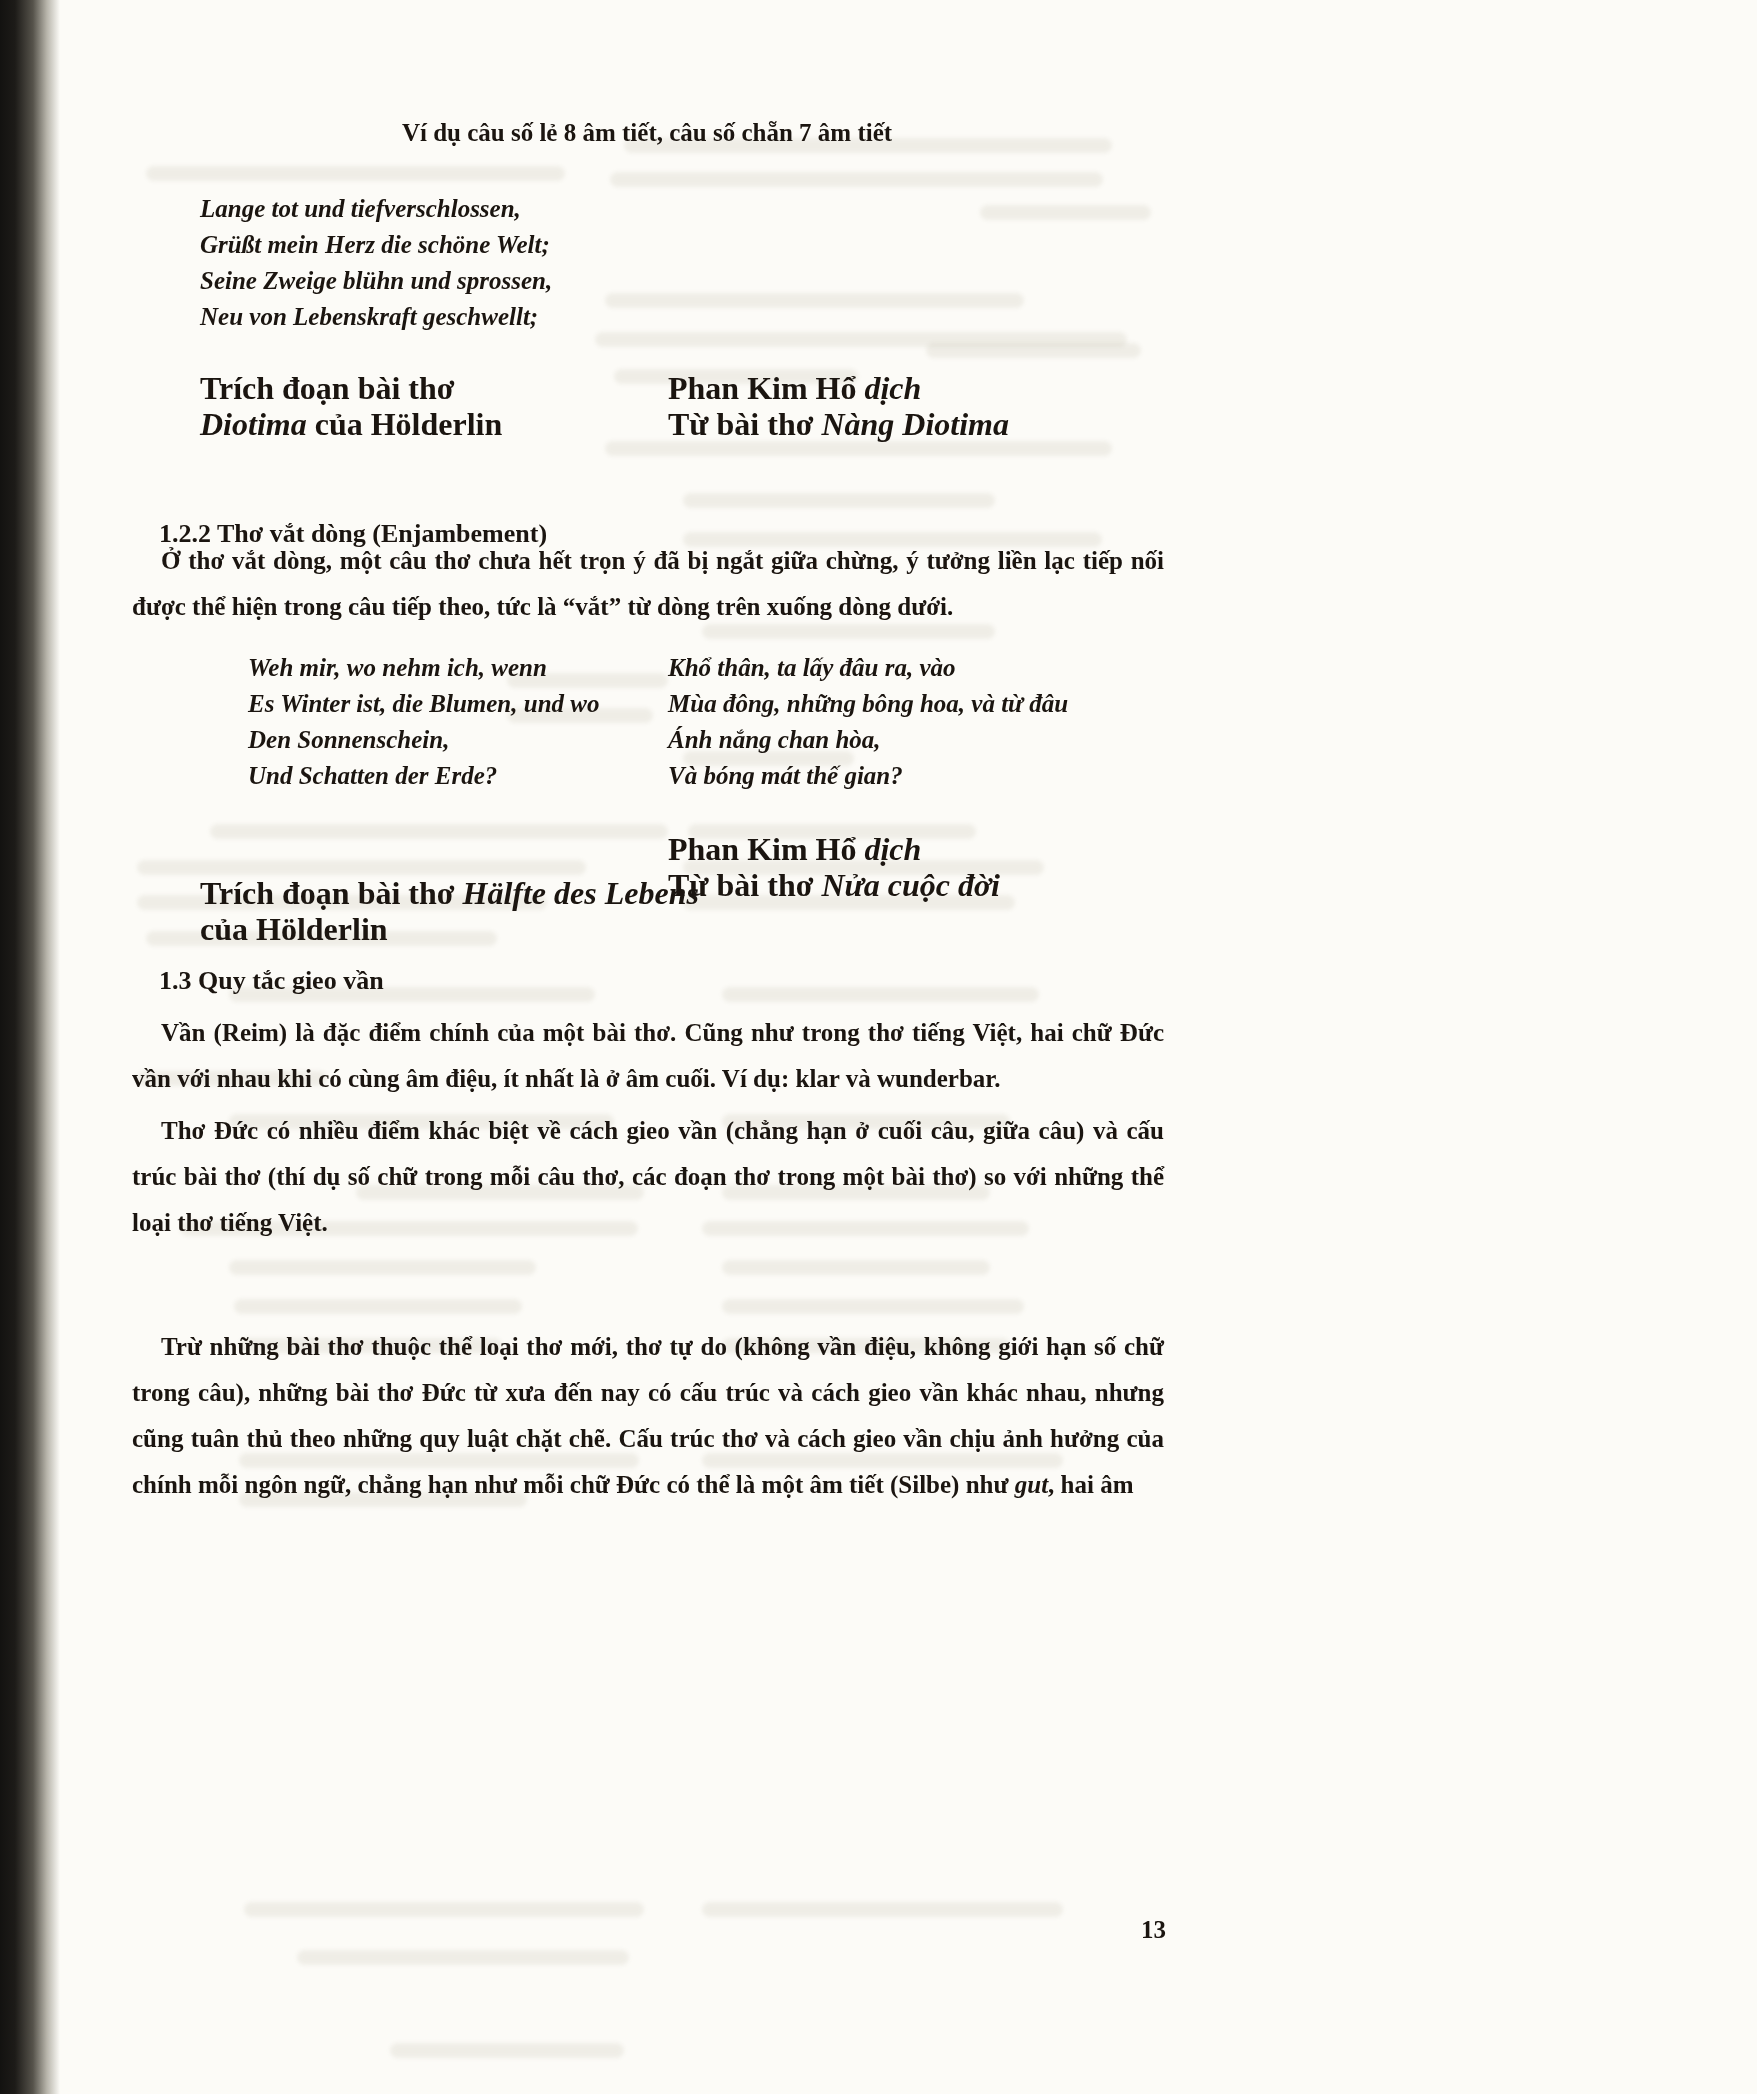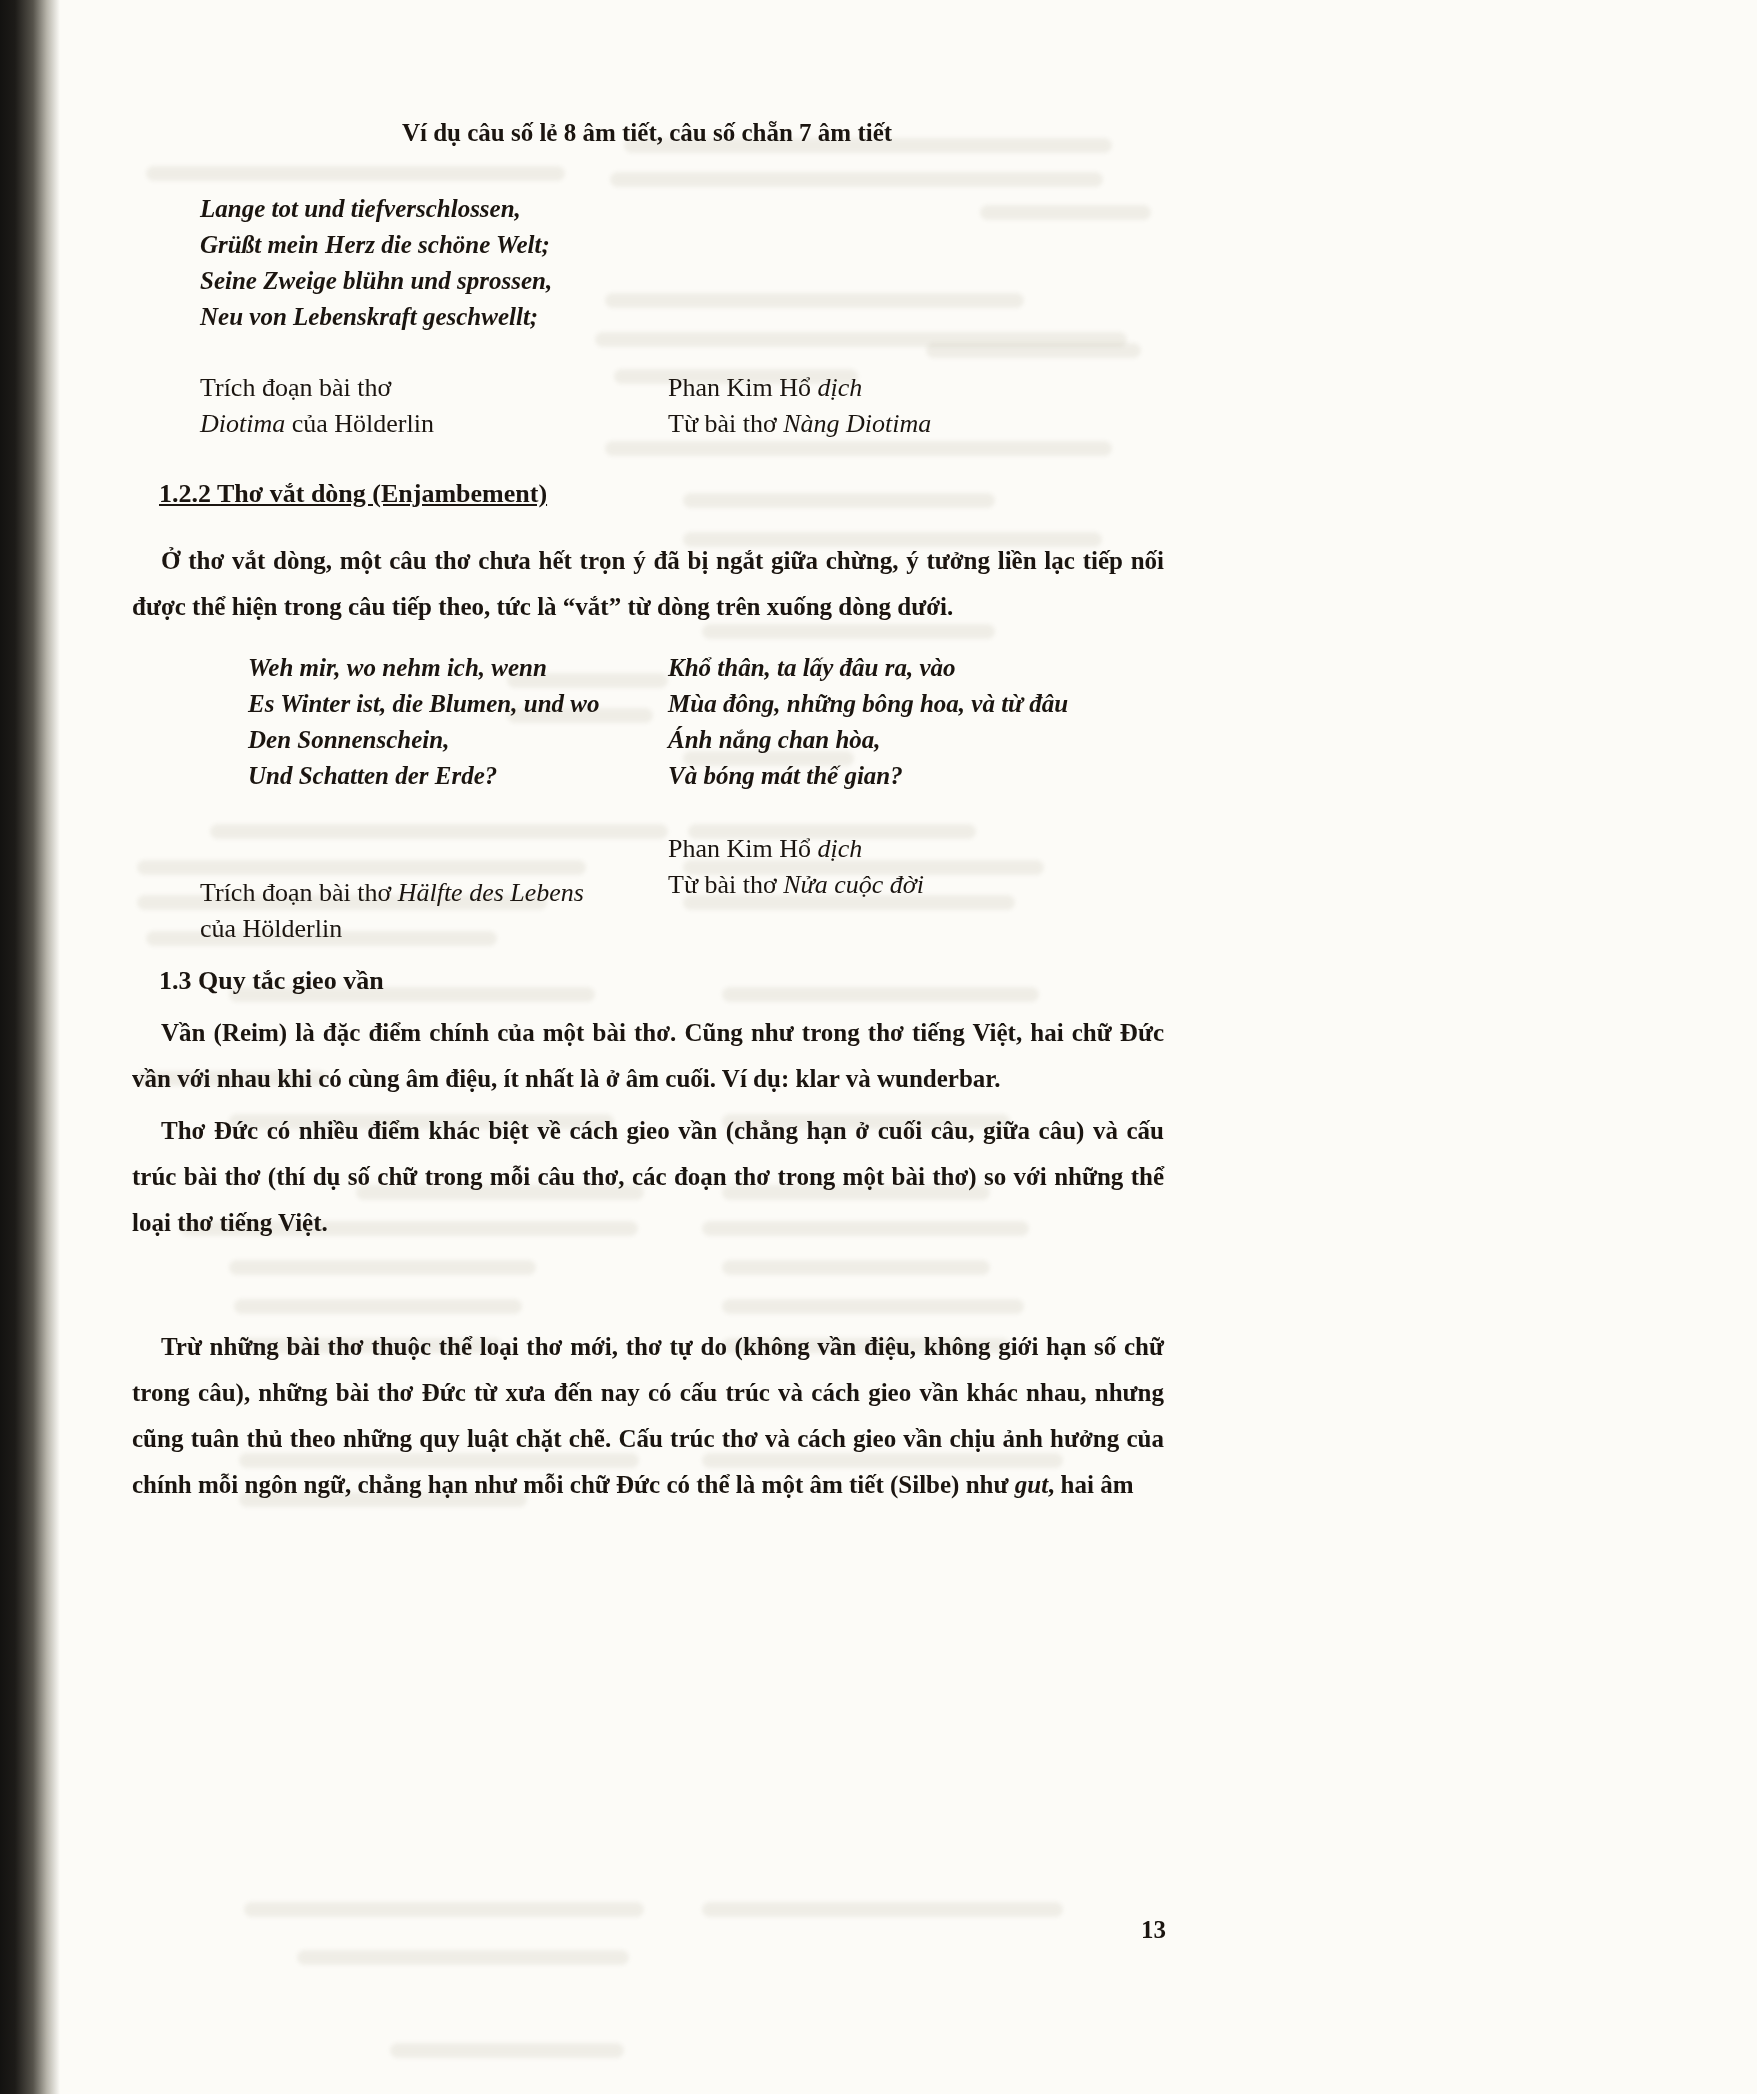--- a/index.html
+++ b/index.html
@@ -25,21 +25,21 @@
     font-weight:700;font-size:25px;line-height:1.25;
   }
   .poem-col{
     position:absolute;
     font-weight:700;font-style:italic;
     font-size:25px;line-height:36px;
     white-space:nowrap;
   }
   .attr{
     position:absolute;
-    font-weight:400;font-size:26px;line-height:36px;
+    font-weight:700;font-size:32px;line-height:36px;
     white-space:nowrap;
   }
   .heading{
     position:absolute;left:159px;
     font-weight:700;font-size:26px;line-height:1.2;
     white-space:nowrap;
   }
   .para{
     position:absolute;left:132px;width:1032px;margin:0;
     font-weight:700;font-size:25px;line-height:46px;
@@ -118,21 +118,21 @@
 
   <div class="attr" style="left:200px;top:370px;">
     <div><span>Trích đoạn bài thơ</span></div>
     <div><span class="it">Diotima</span><span> của Hölderlin</span></div>
   </div>
   <div class="attr" style="left:668px;top:370px;">
     <div><span>Phan Kim Hổ </span><span class="it">dịch</span></div>
     <div><span>Từ bài thơ </span><span class="it">Nàng Diotima</span></div>
   </div>
 
-  <div class="heading" style="top:478px;text-decoration:underline;">1.2.2 Thơ vắt dòng (Enjambement)</div>
+  <div class="heading" style="top:518px;">1.2.2 Thơ vắt dòng (Enjambement)</div>
   <p class="para" style="top:538px;">Ở thơ vắt dòng, một câu thơ chưa hết trọn ý đã bị ngắt giữa chừng, ý tưởng liền lạc tiếp nối được thể hiện trong câu tiếp theo, tức là “vắt” từ dòng trên xuống dòng dưới.</p>
 
   <div class="poem-col" style="left:200px;top:650px;margin-left:48px;">
     <div>Weh mir, wo nehm ich, wenn</div>
     <div>Es Winter ist, die Blumen, und wo</div>
     <div>Den Sonnenschein,</div>
     <div>Und Schatten der Erde?</div>
   </div>
 
   <div class="poem-col" style="left:668px;top:650px;">

